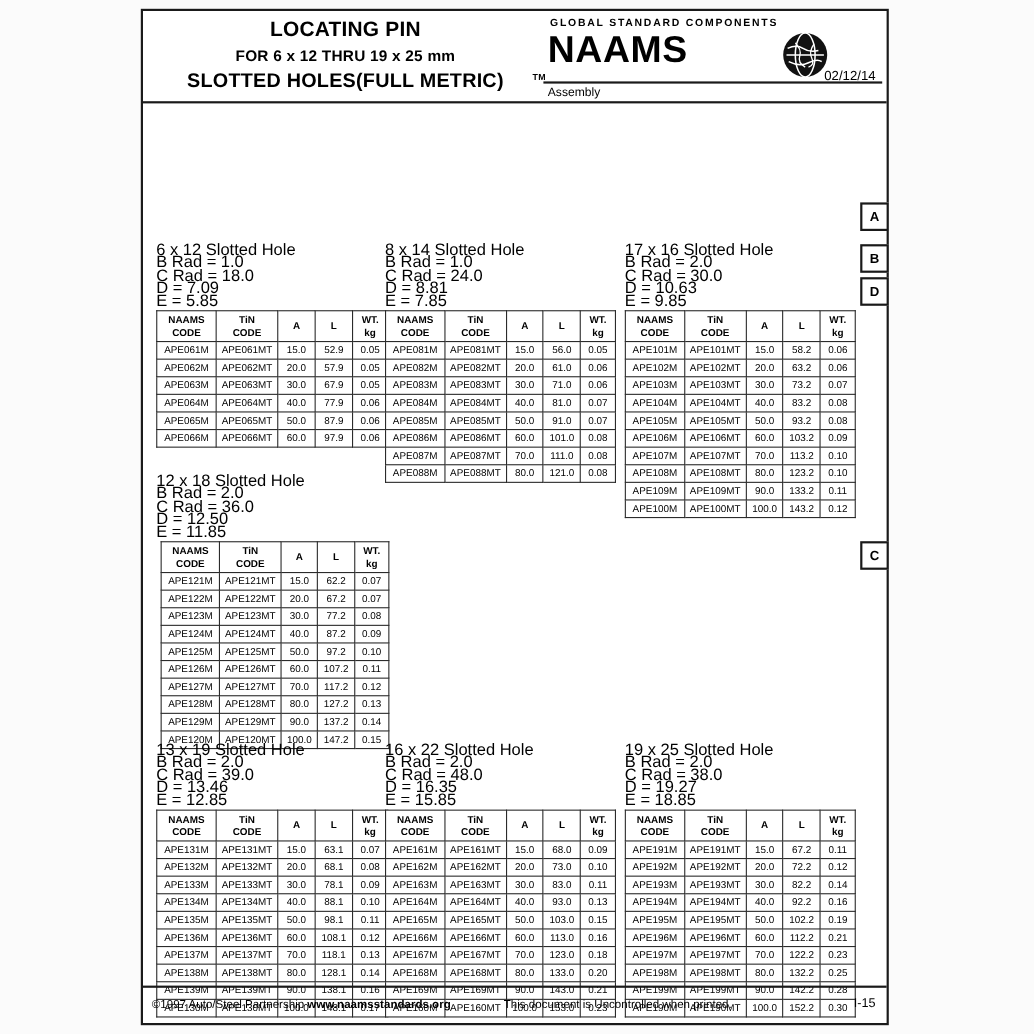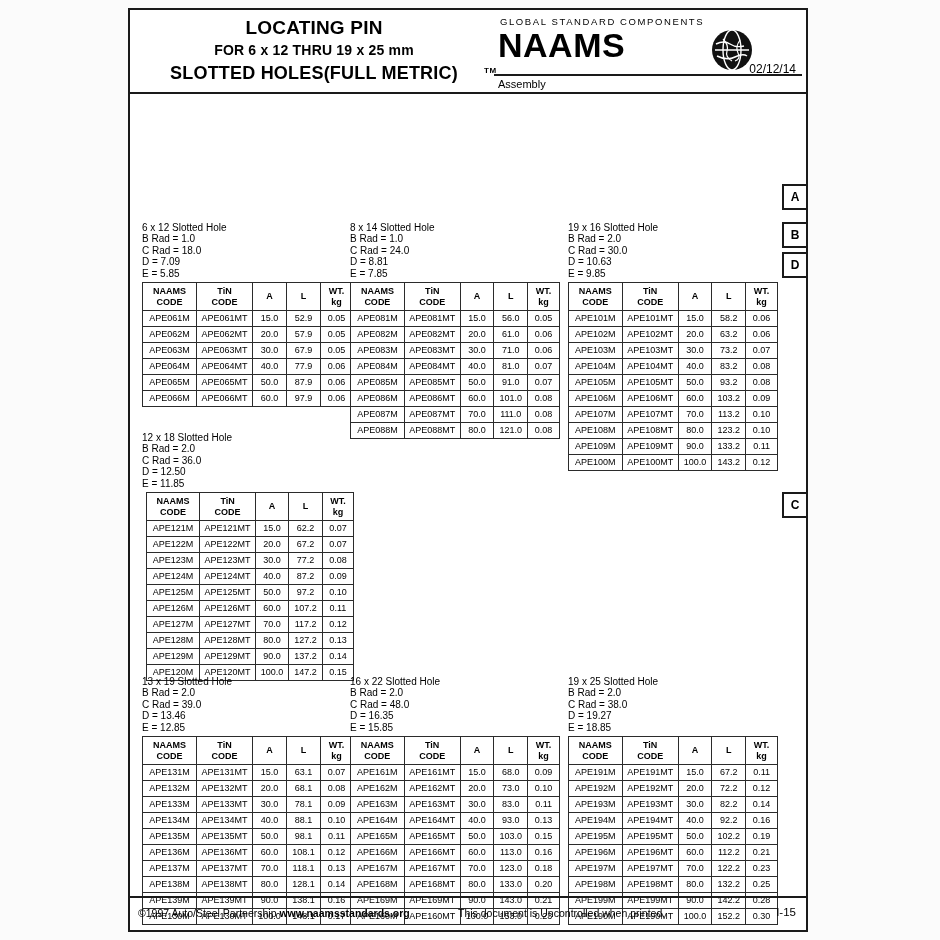--- a/index.html
+++ b/index.html
@@ -46,21 +46,21 @@
   .title-left .tl.l2 { font-size: 14px; }
   .title-left .tl.l3 { font-size: 18px; }
   .title-right {
     flex: 1;
     position: relative;
   }
   .gsc {
     position: absolute;
     left: 10px; top: 6px;
     font-size: 9.5px;
-    font-weight: normal;
+    font-weight: bold;
     letter-spacing: 1.6px;
     white-space: nowrap;
   }
   .naams {
     position: absolute;
     left: 8px; top: 16px;
     font-size: 34px;
     font-weight: bold;
     letter-spacing: 0.5px;
   }
@@ -101,21 +101,21 @@
     position: absolute;
     top: 0;
   }
   .c1 { left: 8px;  width: 216px; }
   .c2 { left: 220px; width: 210px; }
   .c3 { left: 438px; width: 210px; }
 
   .grp { position: absolute; }
 
   .hdrtxt {
-    font-size: 10px;
+    font-size: 15px;
     line-height: 11.4px;
     margin-bottom: 3px;
     white-space: nowrap;
   }
 
   table.dt {
     border-collapse: collapse;
     background: #ffffff;
     font-size: 9px;
   }
@@ -681,21 +681,21 @@
               </tbody>
           </table>
         </div>
 
       </div>
 
       <div class="col c3">
 
         <div class="grp" style="left:0px; top:128px;">
           <div class="hdrtxt">
-            <div>19 x 16 Slotted Hole</div>
+            <div>17 x 16 Slotted Hole</div>
             <div>B Rad = 2.0</div>
             <div>C Rad = 30.0</div>
             <div>D = 10.63</div>
             <div>E = 9.85</div>
           </div>
           <table class="dt">
             <thead>
               <tr>
                 <th class="w-code">
                   <span>NAAMS</span><br>

